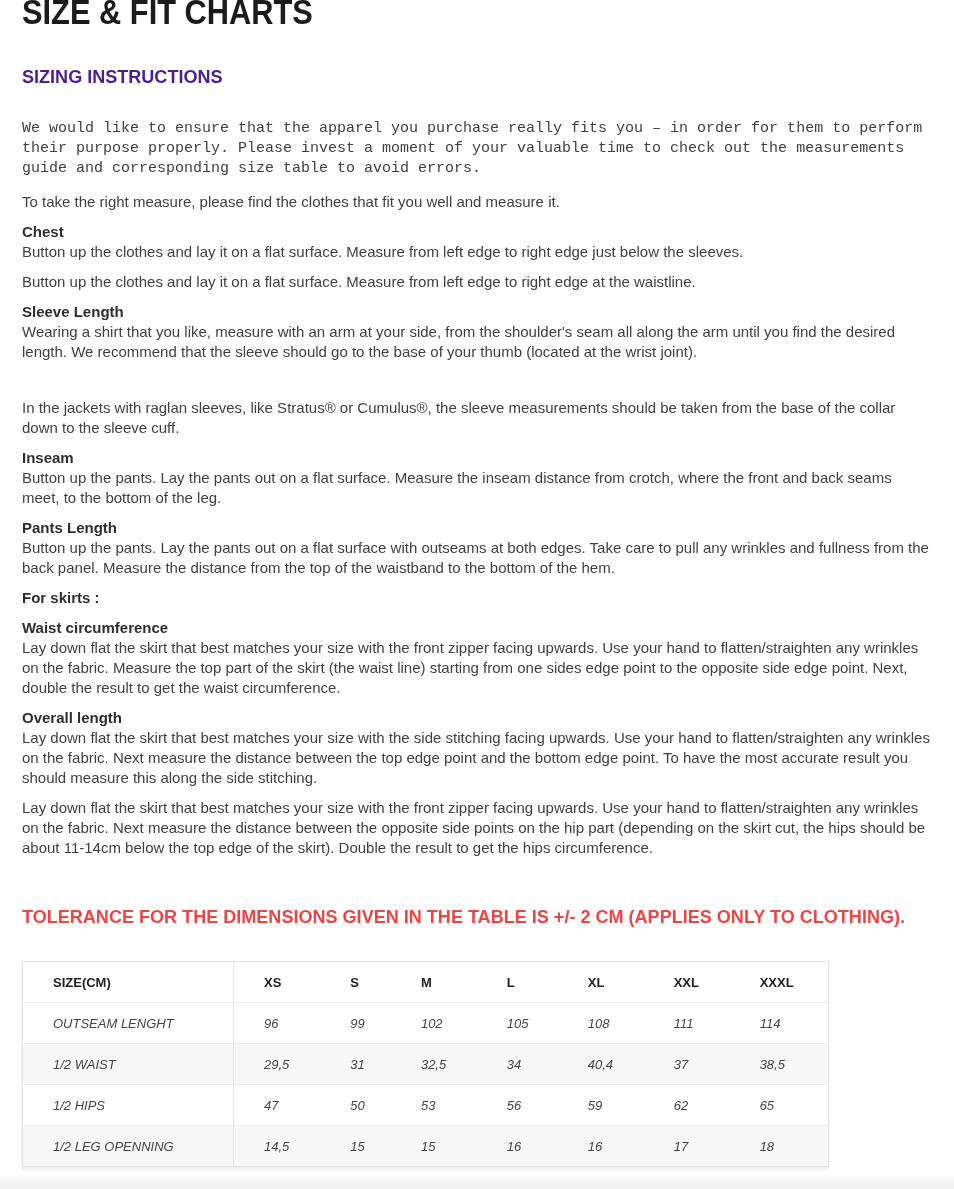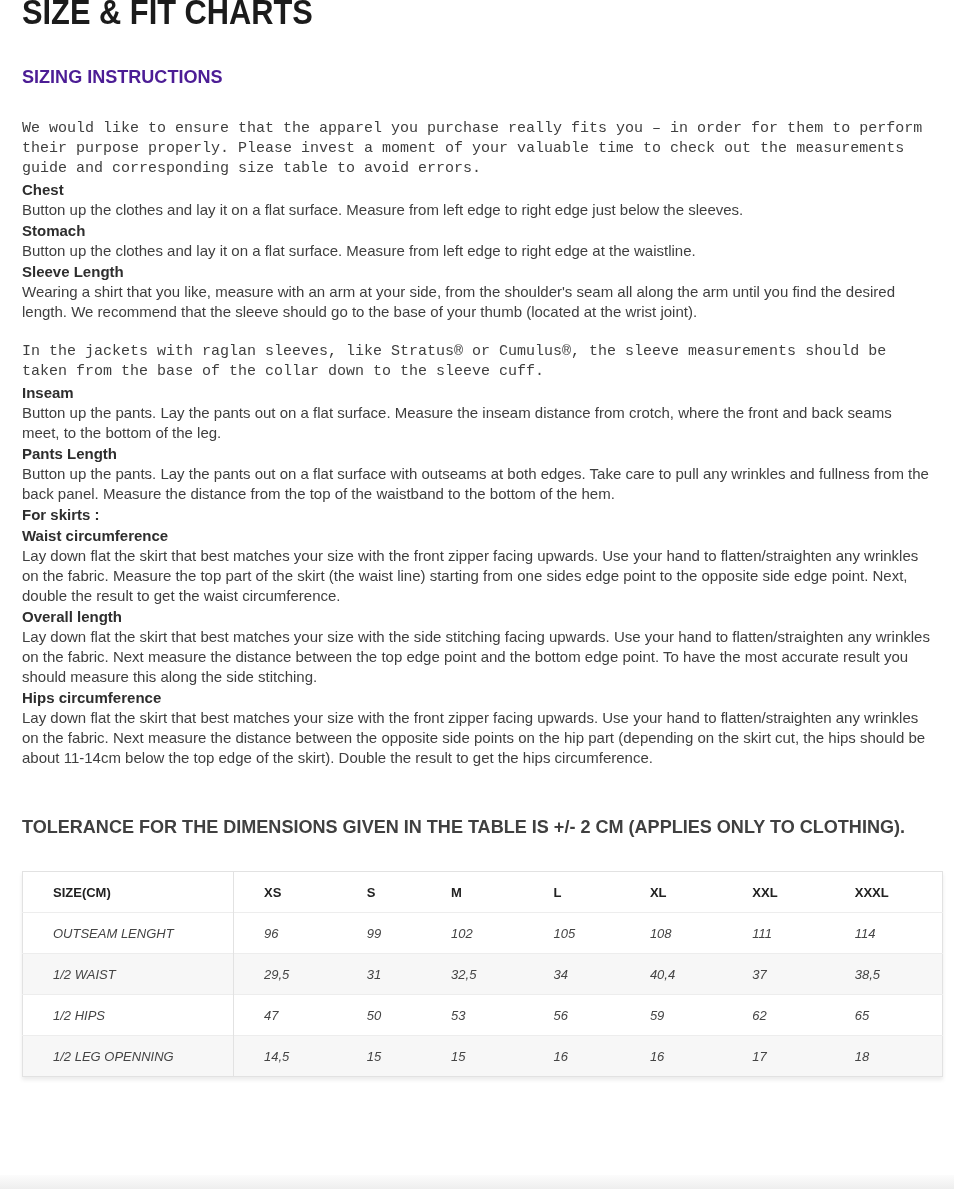--- a/index.html
+++ b/index.html
@@ -6,29 +6,29 @@
   body{
     width:954px;height:1189px;overflow:hidden;position:relative;
     background:#ffffff;color:#3f3f3f;
     font-family:"Liberation Sans","DejaVu Sans",sans-serif;
   }
   .page{padding:0 22px;}
   .cond{display:inline-block;transform:scaleX(0.88);transform-origin:0 50%;white-space:nowrap;}
   .cond95{display:inline-block;transform:scaleX(0.95);transform-origin:0 50%;white-space:nowrap;}
   .h-big{font-size:35px;line-height:36px;font-weight:bold;color:#1b1b1b;margin:-6px 0 0 0;}
   .h-mid{font-size:19px;line-height:22px;font-weight:bold;color:#4c1d95;margin:36px 0 0 0;}
-  .h-tol{font-size:19px;line-height:22px;font-weight:bold;color:#404040;margin:48px 0 0 0;}
+  .h-tol{font-size:19px;line-height:22px;font-weight:bold;color:#ef4444;margin:48px 0 0 0;}
   p{font-size:15px;line-height:20px;margin:0;}
   .intro-1{margin-top:31px;font-family:Liberation Mono, monospace;}
   .intro-2{margin-top:13px;}
-  .measure{margin-top:1px;}
+  .measure{margin-top:10px;}
   .measure .mlabel{font-size:15px;line-height:20px;font-weight:bold;color:#2e2e2e;}
-  .note{margin-top:20px;font-family:Liberation Mono, monospace;}
+  .note{margin-top:36px;}
   table{
-    border-collapse:collapse;width:921px;margin-top:33px;
+    border-collapse:collapse;width:807px;margin-top:33px;
     font-size:13px;border:1px solid #e2e2e2;
     box-shadow:0 3px 4px rgba(0,0,0,0.08);
   }
   th,td{height:40px;padding:0 6px 0 30px;text-align:left;vertical-align:middle;}
   th{font-weight:bold;color:#222222;}
   td{font-weight:normal;color:#444444;}
   th:first-child,td:first-child{border-right:1px solid #e2e2e2;width:174px;}
   tbody tr{border-top:1px solid #ededed;font-style:italic;}
   tbody tr:nth-child(even){background:#f7f7f7;}
   .footer-strip{
@@ -39,28 +39,28 @@
 </head>
 <body>
 
 <div class="page">
 
   <h1 class="h-big"><span class="cond">SIZE &amp; FIT CHARTS</span></h1>
 
   <h2 class="h-mid"><span class="cond95">SIZING INSTRUCTIONS</span></h2>
 
   <p class="intro-1">We would like to ensure that the apparel you purchase really fits you – in order for them to perform their purpose properly. Please invest a moment of your valuable time to check out the measurements guide and corresponding size table to avoid errors.</p>
+  <p class="intro-2">To take the right measure, please find the clothes that fit you well and measure it.</p>
 
   <div class="measure">
     <div class="mlabel">Chest</div>
     <p>Button up the clothes and lay it on a flat surface. Measure from left edge to right edge just below the sleeves.</p>
   </div>
 
   <div class="measure">
-    <div class="mlabel">Stomach</div>
     <p>Button up the clothes and lay it on a flat surface. Measure from left edge to right edge at the waistline.</p>
   </div>
 
   <div class="measure">
     <div class="mlabel">Sleeve Length</div>
     <p>Wearing a shirt that you like, measure with an arm at your side, from the shoulder's seam all along the arm until you find the desired length. We recommend that the sleeve should go to the base of your thumb (located at the wrist joint).</p>
   </div>
 
   <p class="note">In the jackets with raglan sleeves, like Stratus® or Cumulus®, the sleeve measurements should be taken from the base of the collar down to the sleeve cuff.</p>
 
@@ -82,21 +82,20 @@
     <div class="mlabel">Waist circumference</div>
     <p>Lay down flat the skirt that best matches your size with the front zipper facing upwards. Use your hand to flatten/straighten any wrinkles on the fabric. Measure the top part of the skirt (the waist line) starting from one sides edge point to the opposite side edge point. Next, double the result to get the waist circumference.</p>
   </div>
 
   <div class="measure">
     <div class="mlabel">Overall length</div>
     <p>Lay down flat the skirt that best matches your size with the side stitching facing upwards. Use your hand to flatten/straighten any wrinkles on the fabric. Next measure the distance between the top edge point and the bottom edge point. To have the most accurate result you should measure this along the side stitching.</p>
   </div>
 
   <div class="measure">
-    <div class="mlabel">Hips circumference</div>
     <p>Lay down flat the skirt that best matches your size with the front zipper facing upwards. Use your hand to flatten/straighten any wrinkles on the fabric. Next measure the distance between the opposite side points on the hip part (depending on the skirt cut, the hips should be about 11-14cm below the top edge of the skirt). Double the result to get the hips circumference.</p>
   </div>
 
   <h2 class="h-tol"><span class="cond95">TOLERANCE FOR THE DIMENSIONS GIVEN IN THE TABLE IS +/- 2 CM (APPLIES ONLY TO CLOTHING).</span></h2>
 
   <table>
     <thead>
       <tr>
         <th>SIZE(CM)</th>
         <th>XS</th>

